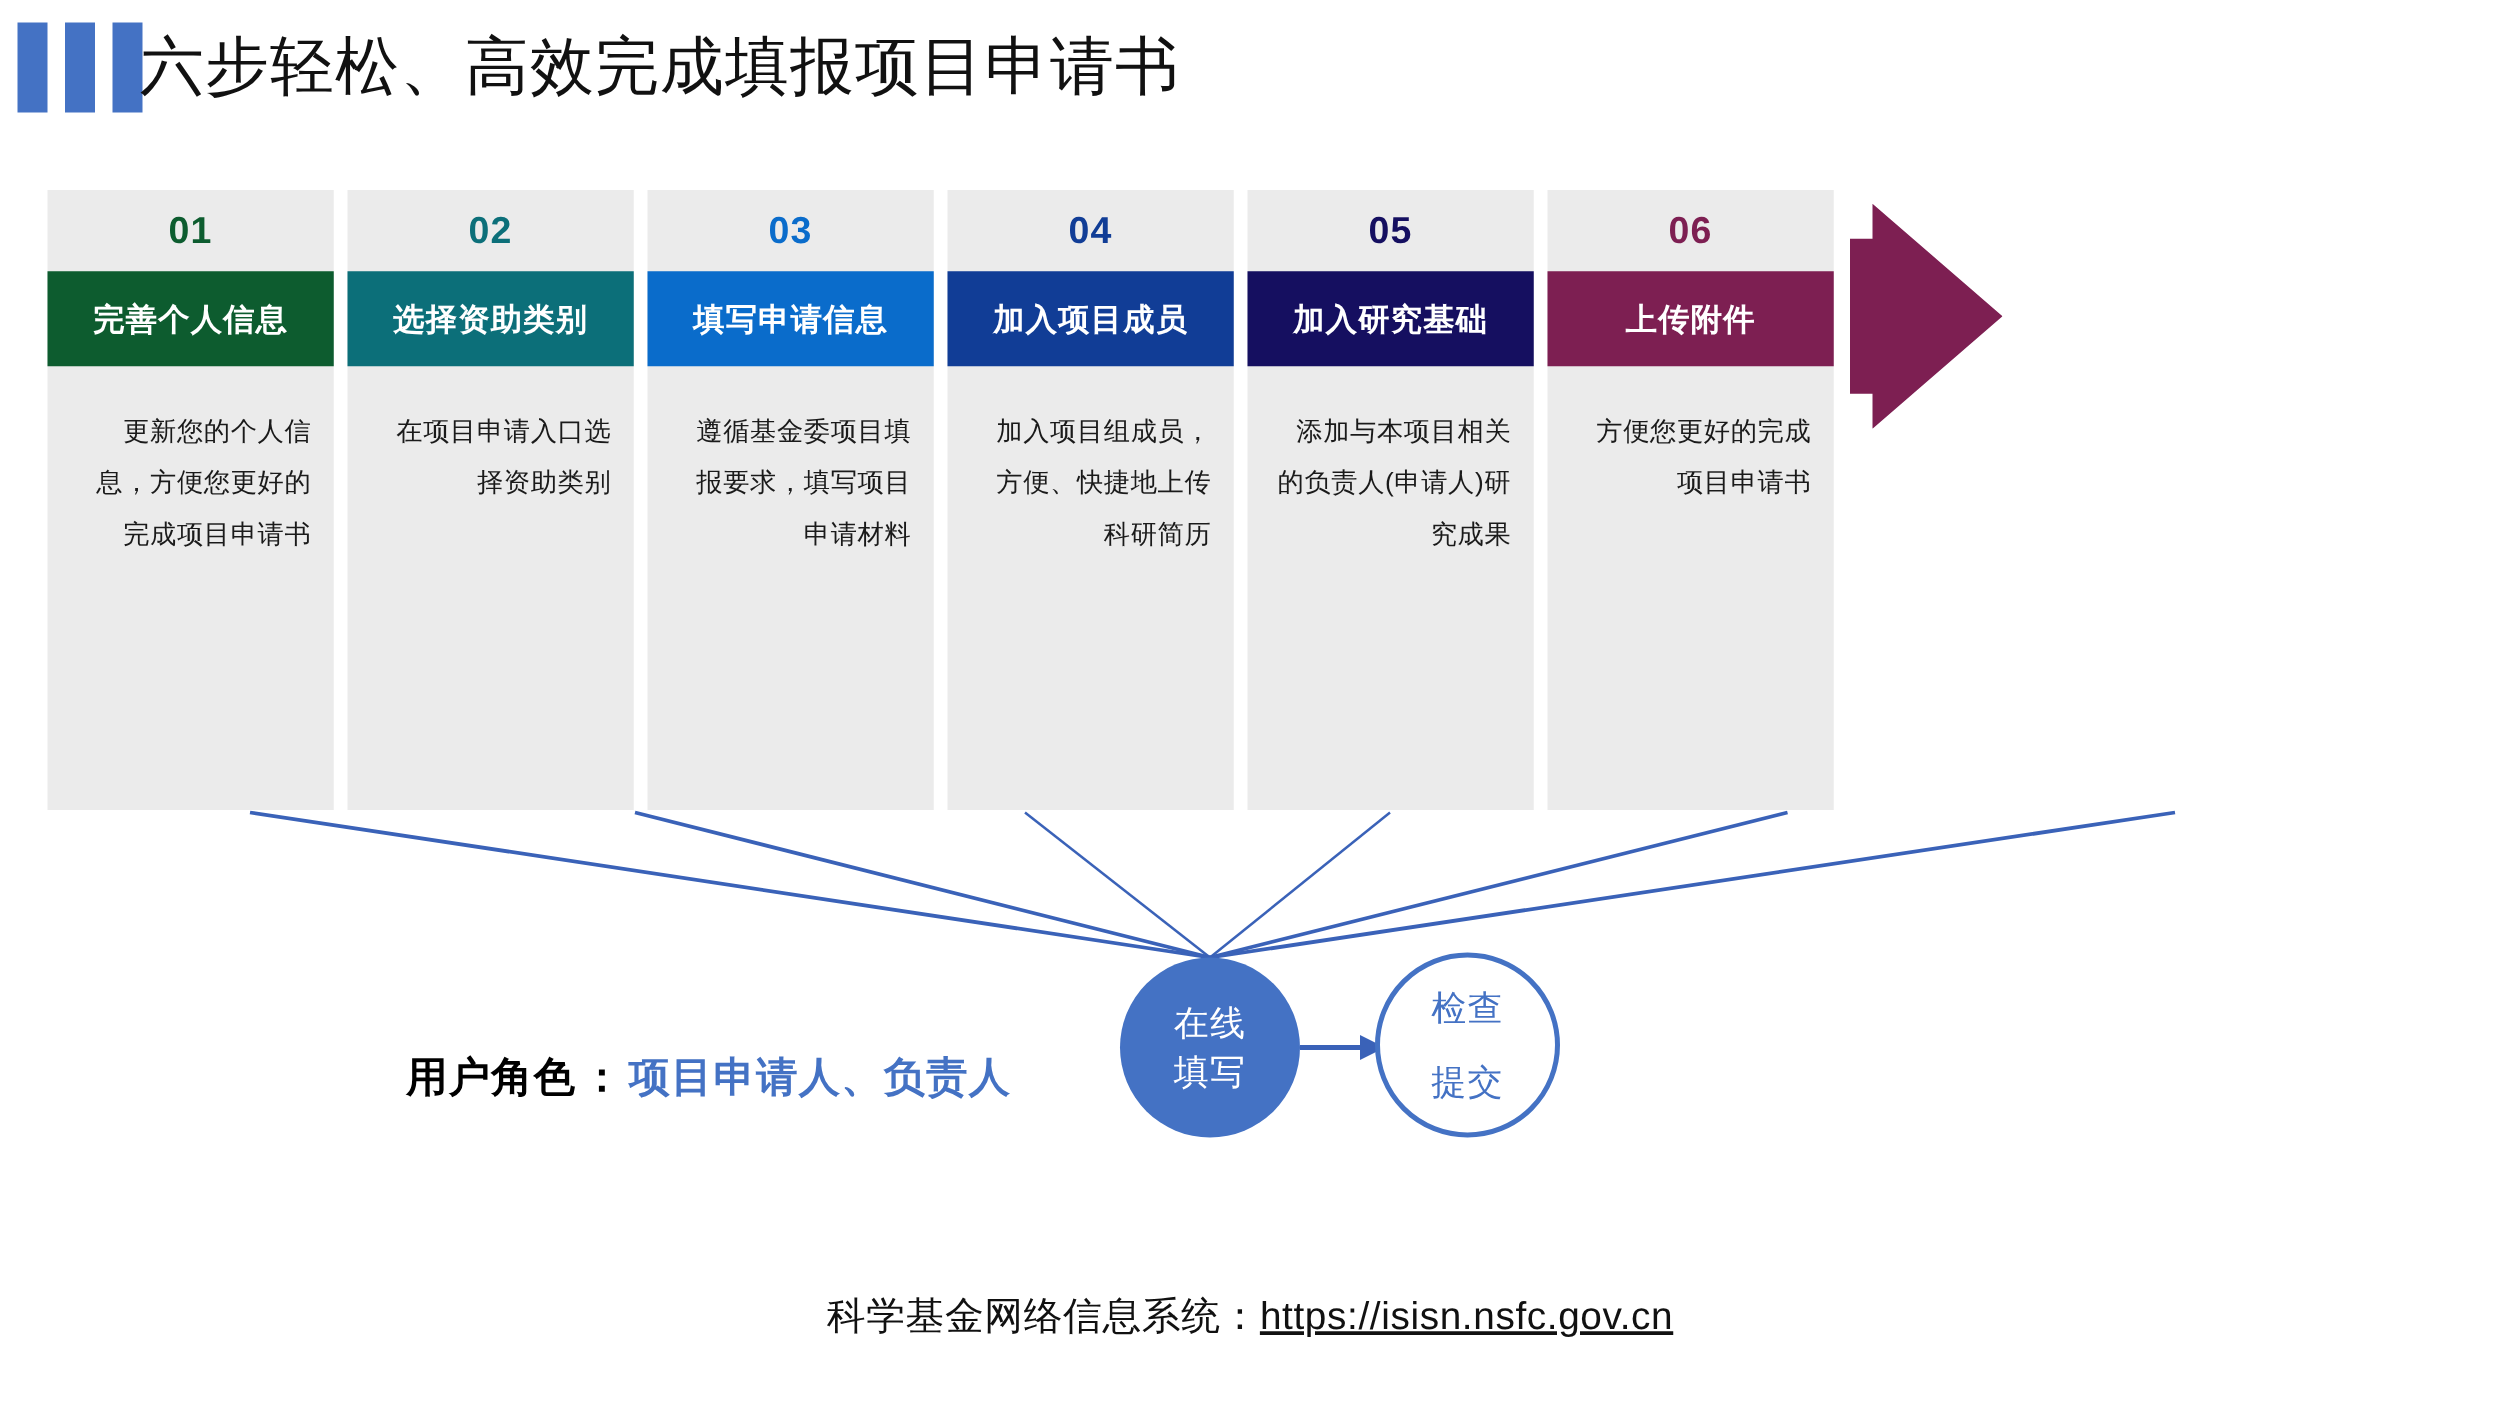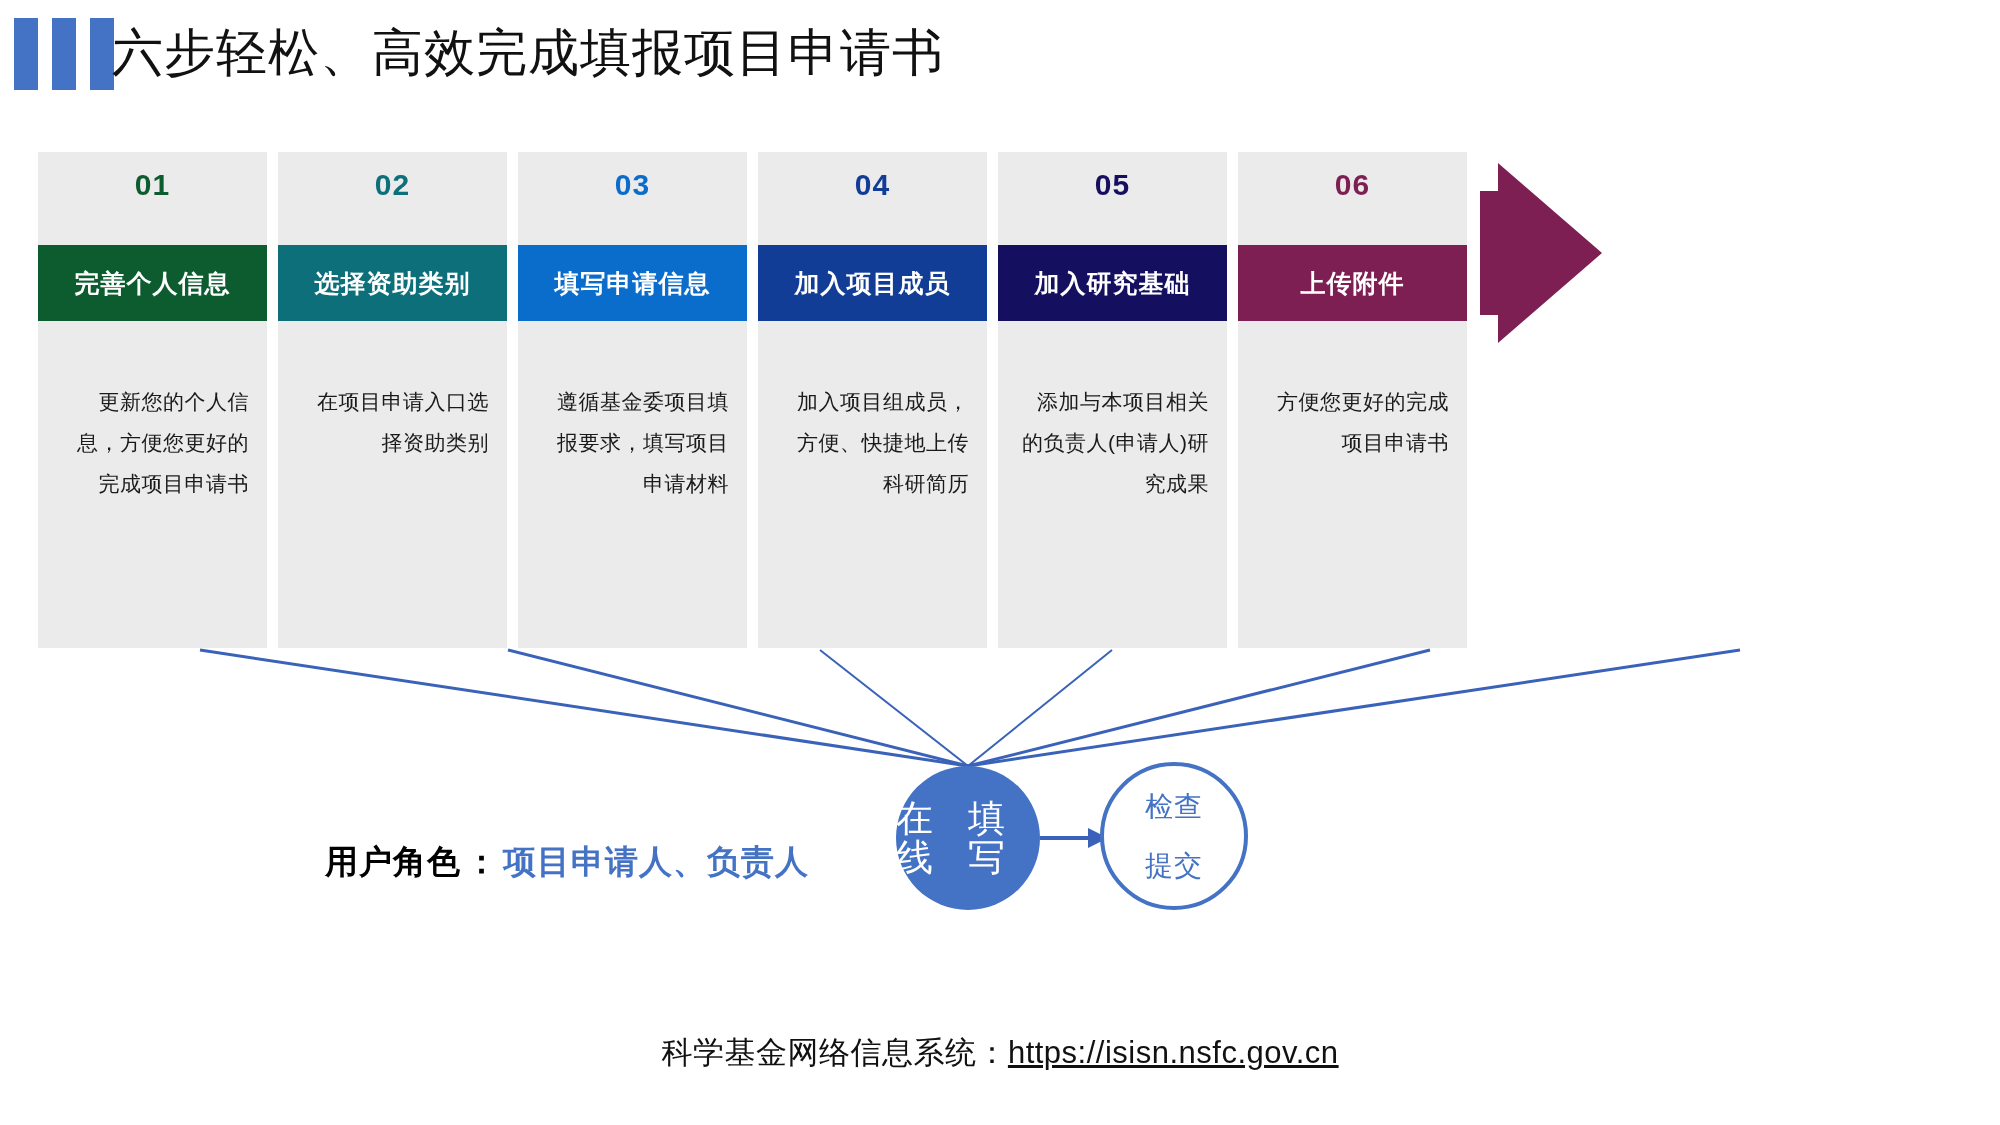--- a/index.html
+++ b/index.html
@@ -61,21 +61,20 @@
     display: flex;
     gap: 11px;
   }
   .col {
     position: relative;
     width: 229px;
     height: 496px;
     background: #ebebeb;
     display: flex;
     flex-direction: column;
-    gap: 28px;
   }
   .col-num {
     height: 65px;
     line-height: 65px;
     text-align: center;
     font-size: 30px;
     font-weight: bold;
     letter-spacing: 1px;
   }
   .col-band {
@@ -122,24 +121,24 @@
   #circle-filled {
     position: absolute;
     left: 896px;
     top: 766px;
     width: 144px;
     height: 144px;
     border-radius: 50%;
     background: #4472C4;
     color: #ffffff;
     display: flex;
-    flex-direction: row;
+    flex-direction: column;
     align-items: center;
     justify-content: center;
-    font-size: 37px;
+    font-size: 28px;
     line-height: 39px;
     letter-spacing: 1px;
   }
   #circle-outline {
     position: absolute;
     left: 1100px;
     top: 762px;
     width: 148px;
     height: 148px;
     border-radius: 50%;

